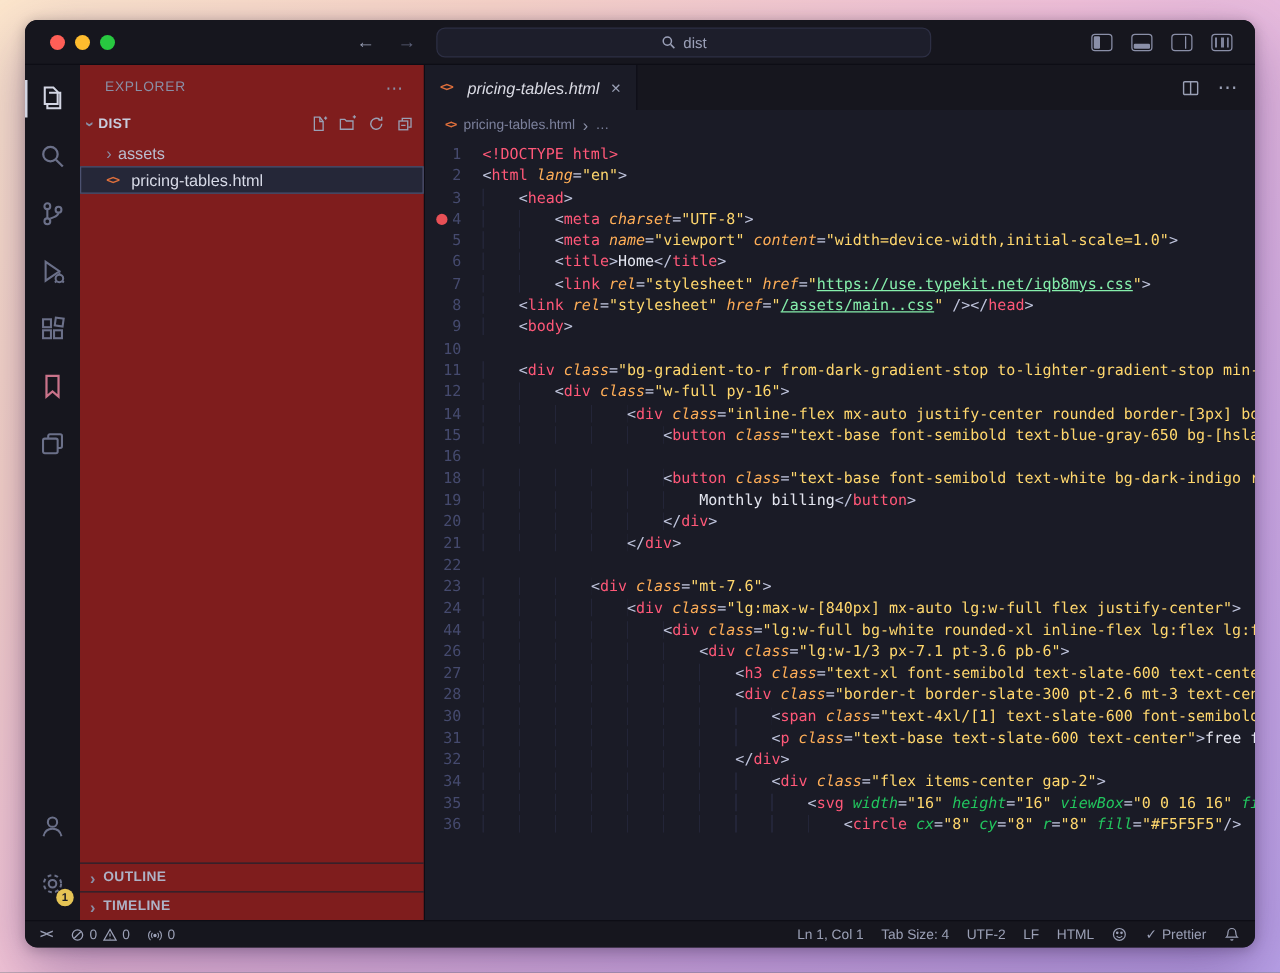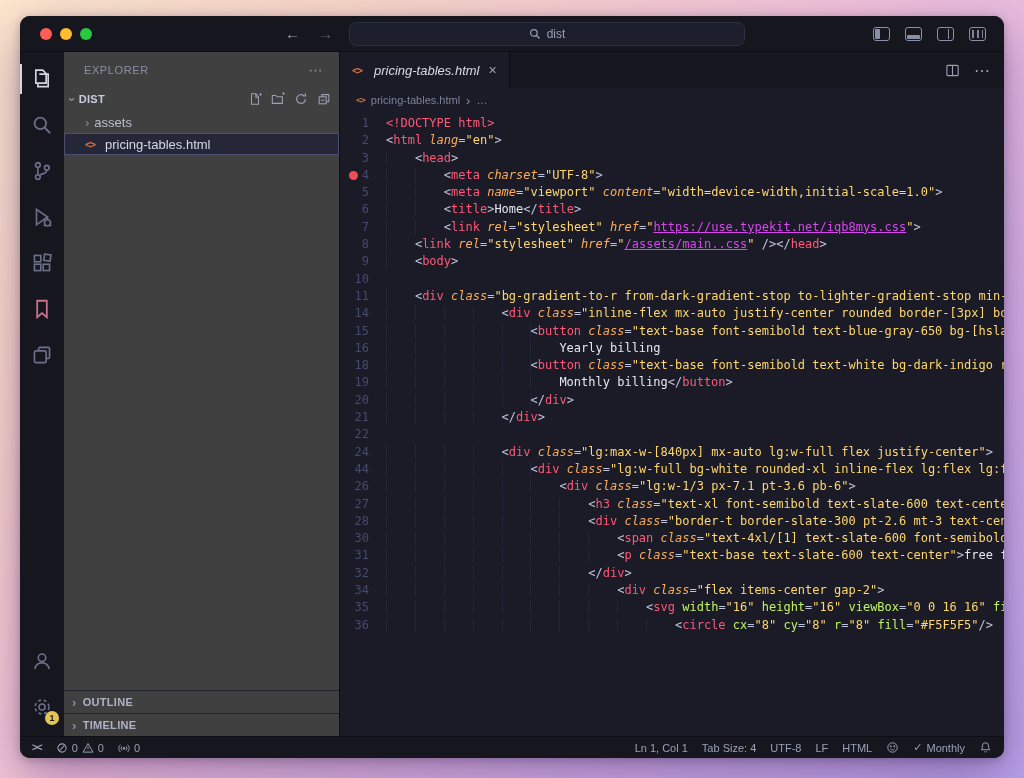--- a/index.html
+++ b/index.html
@@ -42,21 +42,21 @@
              color:#6b7089; position:relative; }
   .ab-item.active { color:#d3d6e4; }
   .ab-item.active::before { content:""; position:absolute; left:0; top:8px; bottom:8px; width:2px; background:#d3d6e4; }
   .ab-item.pink { color:#c9738a; }
   .ab-bottom { margin-top:auto; display:flex; flex-direction:column; align-items:center; padding-bottom:6px; }
   .badge { position:absolute; right:5px; bottom:5px; min-width:14px; height:14px; border-radius:8px;
            background:#e5c455; color:#1b1c26; font-size:9px; font-weight:bold;
            display:flex; align-items:center; justify-content:center; }
 
   
-  .sidebar { width:276px; flex:none; background:#404040; border-right:1px solid #0d0d15;
+  .sidebar { width:276px; flex:none; background:#7f1d1d; border-right:1px solid #0d0d15;
              display:flex; flex-direction:column; font-size:13px; color:#b9bdcf; min-height:0; }
   .sb-header { height:35px; flex:none; display:flex; align-items:center; padding:0 16px 0 20px;
                color:#8a8fa6; font-size:11px; letter-spacing:.6px; }
   .sb-header .more { margin-left:auto; font-size:14px; color:#8a8fa6; }
   .sb-section { height:24px; flex:none; display:flex; align-items:center; gap:4px; padding:0 8px 0 6px;
                 font-size:11px; font-weight:bold; color:#c8ccdd; letter-spacing:.3px; }
   .sb-section .acts { margin-left:auto; display:flex; gap:9px; color:#9aa0b5; }
   .chev { display:inline-block; color:#8a8fa6; font-size:13px; line-height:1; }
   .chev.down { transform:rotate(90deg); }
   .tree { flex:1; min-height:0; }
@@ -82,23 +82,23 @@
   .code { flex:1; min-height:0; overflow:hidden; padding-top:3px;
           font-family:"DejaVu Sans Mono", monospace; font-size:12px; line-height:17.3px; }
   .cl { display:flex; height:17.3px; white-space:pre; }
   .ln { width:46px; flex:none; text-align:right; padding-right:17px; color:#454a6e; position:relative; }
   .bp { position:absolute; left:9px; top:4px; width:9px; height:9px; border-radius:50%; background:#e85056; }
   .lc { flex:none; white-space:pre; }
   .tk-ind { background:repeating-linear-gradient(to right,#232538 0,#232538 1px,transparent 1px,transparent 4ch); }
   .tk-pn  { color:#c0c5dd; }
   .tk-tag { color:#ff5878; }
   .tk-attr  { color:#ffae57; font-style:italic; }
-  .tk-attrb { color:#bef264; }
+  .tk-attrb { color:#22c55e; font-style:italic; }
   .tk-str { color:#ffd76d; }
-  .tk-lnk { color:#d946ef; text-decoration:underline; }
+  .tk-lnk { color:#86efac; text-decoration:underline; }
   .tk-txt { color:#e4e6f0; }
 
   
   .statusbar { height:22px; flex:none; background:#16161e; border-top:1px solid #0d0d15;
                display:flex; align-items:center; padding:0 12px; gap:14px;
                font-size:11px; color:#9ba0b6; }
   .sb-item { display:flex; align-items:center; gap:4px; }
   .sb-right { margin-left:auto; display:flex; align-items:center; gap:14px; }
   .remote-glyph { font-weight:bold; font-size:10px; letter-spacing:-1px; }
   svg.ic { display:block; }
@@ -286,28 +286,30 @@
           <div class="cl"><span class="ln">2</span><span class="lc"><span class="tk-pn">&lt;</span><span class="tk-tag">html</span><span class="tk-attr"> lang</span><span class="tk-pn">=</span><span class="tk-str">"en"</span><span class="tk-pn">&gt;</span></span></div>
           <div class="cl"><span class="ln">3</span><span class="lc"><span class="tk-ind">    </span><span class="tk-pn">&lt;</span><span class="tk-tag">head</span><span class="tk-pn">&gt;</span></span></div>
           <div class="cl"><span class="ln">4<span class="bp"></span></span><span class="lc"><span class="tk-ind">        </span><span class="tk-pn">&lt;</span><span class="tk-tag">meta</span><span class="tk-attr"> charset</span><span class="tk-pn">=</span><span class="tk-str">"UTF-8"</span><span class="tk-pn">&gt;</span></span></div>
           <div class="cl"><span class="ln">5</span><span class="lc"><span class="tk-ind">        </span><span class="tk-pn">&lt;</span><span class="tk-tag">meta</span><span class="tk-attr"> name</span><span class="tk-pn">=</span><span class="tk-str">"viewport"</span><span class="tk-attr"> content</span><span class="tk-pn">=</span><span class="tk-str">"width=device-width,initial-scale=1.0"</span><span class="tk-pn">&gt;</span></span></div>
           <div class="cl"><span class="ln">6</span><span class="lc"><span class="tk-ind">        </span><span class="tk-pn">&lt;</span><span class="tk-tag">title</span><span class="tk-pn">&gt;</span><span class="tk-txt">Home</span><span class="tk-pn">&lt;/</span><span class="tk-tag">title</span><span class="tk-pn">&gt;</span></span></div>
           <div class="cl"><span class="ln">7</span><span class="lc"><span class="tk-ind">        </span><span class="tk-pn">&lt;</span><span class="tk-tag">link</span><span class="tk-attr"> rel</span><span class="tk-pn">=</span><span class="tk-str">"stylesheet"</span><span class="tk-attr"> href</span><span class="tk-pn">=</span><span class="tk-str">"</span><span class="tk-lnk">https://use.typekit.net/iqb8mys.css</span><span class="tk-str">"</span><span class="tk-pn">&gt;</span></span></div>
           <div class="cl"><span class="ln">8</span><span class="lc"><span class="tk-ind">    </span><span class="tk-pn">&lt;</span><span class="tk-tag">link</span><span class="tk-attr"> rel</span><span class="tk-pn">=</span><span class="tk-str">"stylesheet"</span><span class="tk-attr"> href</span><span class="tk-pn">=</span><span class="tk-str">"</span><span class="tk-lnk">/assets/main..css</span><span class="tk-str">"</span><span class="tk-pn"> /&gt;&lt;/</span><span class="tk-tag">head</span><span class="tk-pn">&gt;</span></span></div>
           <div class="cl"><span class="ln">9</span><span class="lc"><span class="tk-ind">    </span><span class="tk-pn">&lt;</span><span class="tk-tag">body</span><span class="tk-pn">&gt;</span></span></div>
           <div class="cl"><span class="ln">10</span><span class="lc"></span></div>
           <div class="cl"><span class="ln">11</span><span class="lc"><span class="tk-ind">    </span><span class="tk-pn">&lt;</span><span class="tk-tag">div</span><span class="tk-attr"> class</span><span class="tk-pn">=</span><span class="tk-str">"bg-gradient-to-r from-dark-gradient-stop to-lighter-gradient-stop min-h-screen"</span></span></div>
+          <div class="cl"><span class="ln">12</span><span class="lc"><span class="tk-ind">        </span><span class="tk-pn">&lt;</span><span class="tk-tag">div</span><span class="tk-attr"> class</span><span class="tk-pn">=</span><span class="tk-str">"w-full py-16"</span><span class="tk-pn">&gt;</span></span></div>
           <div class="cl"><span class="ln">14</span><span class="lc"><span class="tk-ind">                </span><span class="tk-pn">&lt;</span><span class="tk-tag">div</span><span class="tk-attr"> class</span><span class="tk-pn">=</span><span class="tk-str">"inline-flex mx-auto justify-center rounded border-[3px] border-indigo-700"</span></span></div>
           <div class="cl"><span class="ln">15</span><span class="lc"><span class="tk-ind">                    </span><span class="tk-pn">&lt;</span><span class="tk-tag">button</span><span class="tk-attr"> class</span><span class="tk-pn">=</span><span class="tk-str">"text-base font-semibold text-blue-gray-650 bg-[hsla(0,0%,100%,1)]"</span></span></div>
-          <div class="cl"><span class="ln">16</span><span class="lc"><span class="tk-ind">                        </span><span class="tk-txt">Yearly billing</span></span></div>
+          <div class="cl"><span class="ln">16</span></div>
           <div class="cl"><span class="ln">18</span><span class="lc"><span class="tk-ind">                    </span><span class="tk-pn">&lt;</span><span class="tk-tag">button</span><span class="tk-attr"> class</span><span class="tk-pn">=</span><span class="tk-str">"text-base font-semibold text-white bg-dark-indigo rounded"</span></span></div>
           <div class="cl"><span class="ln">19</span><span class="lc"><span class="tk-ind">                        </span><span class="tk-txt">Monthly billing</span><span class="tk-pn">&lt;/</span><span class="tk-tag">button</span><span class="tk-pn">&gt;</span></span></div>
           <div class="cl"><span class="ln">20</span><span class="lc"><span class="tk-ind">                    </span><span class="tk-pn">&lt;/</span><span class="tk-tag">div</span><span class="tk-pn">&gt;</span></span></div>
           <div class="cl"><span class="ln">21</span><span class="lc"><span class="tk-ind">                </span><span class="tk-pn">&lt;/</span><span class="tk-tag">div</span><span class="tk-pn">&gt;</span></span></div>
           <div class="cl"><span class="ln">22</span><span class="lc"></span></div>
+          <div class="cl"><span class="ln">23</span><span class="lc"><span class="tk-ind">            </span><span class="tk-pn">&lt;</span><span class="tk-tag">div</span><span class="tk-attr"> class</span><span class="tk-pn">=</span><span class="tk-str">"mt-7.6"</span><span class="tk-pn">&gt;</span></span></div>
           <div class="cl"><span class="ln">24</span><span class="lc"><span class="tk-ind">                </span><span class="tk-pn">&lt;</span><span class="tk-tag">div</span><span class="tk-attr"> class</span><span class="tk-pn">=</span><span class="tk-str">"lg:max-w-[840px] mx-auto lg:w-full flex justify-center"</span><span class="tk-pn">&gt;</span></span></div>
           <div class="cl"><span class="ln">44</span><span class="lc"><span class="tk-ind">                    </span><span class="tk-pn">&lt;</span><span class="tk-tag">div</span><span class="tk-attr"> class</span><span class="tk-pn">=</span><span class="tk-str">"lg:w-full bg-white rounded-xl inline-flex lg:flex lg:flex-row"</span></span></div>
           <div class="cl"><span class="ln">26</span><span class="lc"><span class="tk-ind">                        </span><span class="tk-pn">&lt;</span><span class="tk-tag">div</span><span class="tk-attr"> class</span><span class="tk-pn">=</span><span class="tk-str">"lg:w-1/3 px-7.1 pt-3.6 pb-6"</span><span class="tk-pn">&gt;</span></span></div>
           <div class="cl"><span class="ln">27</span><span class="lc"><span class="tk-ind">                            </span><span class="tk-pn">&lt;</span><span class="tk-tag">h3</span><span class="tk-attr"> class</span><span class="tk-pn">=</span><span class="tk-str">"text-xl font-semibold text-slate-600 text-center"</span></span></div>
           <div class="cl"><span class="ln">28</span><span class="lc"><span class="tk-ind">                            </span><span class="tk-pn">&lt;</span><span class="tk-tag">div</span><span class="tk-attr"> class</span><span class="tk-pn">=</span><span class="tk-str">"border-t border-slate-300 pt-2.6 mt-3 text-center"</span></span></div>
           <div class="cl"><span class="ln">30</span><span class="lc"><span class="tk-ind">                                </span><span class="tk-pn">&lt;</span><span class="tk-tag">span</span><span class="tk-attr"> class</span><span class="tk-pn">=</span><span class="tk-str">"text-4xl/[1] text-slate-600 font-semibold"</span></span></div>
           <div class="cl"><span class="ln">31</span><span class="lc"><span class="tk-ind">                                </span><span class="tk-pn">&lt;</span><span class="tk-tag">p</span><span class="tk-attr"> class</span><span class="tk-pn">=</span><span class="tk-str">"text-base text-slate-600 text-center"</span><span class="tk-pn">&gt;</span><span class="tk-txt">free forever</span></span></div>
           <div class="cl"><span class="ln">32</span><span class="lc"><span class="tk-ind">                            </span><span class="tk-pn">&lt;/</span><span class="tk-tag">div</span><span class="tk-pn">&gt;</span></span></div>
           <div class="cl"><span class="ln">34</span><span class="lc"><span class="tk-ind">                                </span><span class="tk-pn">&lt;</span><span class="tk-tag">div</span><span class="tk-attr"> class</span><span class="tk-pn">=</span><span class="tk-str">"flex items-center gap-2"</span><span class="tk-pn">&gt;</span></span></div>
           <div class="cl"><span class="ln">35</span><span class="lc"><span class="tk-ind">                                    </span><span class="tk-pn">&lt;</span><span class="tk-tag">svg</span><span class="tk-attrb"> width</span><span class="tk-pn">=</span><span class="tk-str">"16"</span><span class="tk-attrb"> height</span><span class="tk-pn">=</span><span class="tk-str">"16"</span><span class="tk-attrb"> viewBox</span><span class="tk-pn">=</span><span class="tk-str">"0 0 16 16"</span><span class="tk-attrb"> fill</span></span></div>
@@ -333,34 +335,34 @@
     <span class="sb-item">
       <svg class="ic" width="12" height="12" viewBox="0 0 16 16" fill="none" stroke="currentColor" stroke-width="1.2">
           <circle cx="8" cy="8.5" r="1.2" fill="currentColor"></circle>
           <path d="M5.3 5.8a3.8 3.8 0 0 0 0 5.4M10.7 5.8a3.8 3.8 0 0 1 0 5.4M3.2 3.6a6.8 6.8 0 0 0 0 9.8M12.8 3.6a6.8 6.8 0 0 1 0 9.8"></path>
         </svg>
       <span>0</span>
     </span>
     <span class="sb-right">
       <span class="sb-item">Ln 1, Col 1</span>
       <span class="sb-item">Tab Size: 4</span>
-      <span class="sb-item">UTF-8</span>
+      <span class="sb-item">UTF-2</span>
       <span class="sb-item">LF</span>
       <span class="sb-item">HTML</span>
       <span class="sb-item">
         <svg class="ic" width="13" height="13" viewBox="0 0 16 16" fill="none" stroke="currentColor" stroke-width="1.2">
             <circle cx="8" cy="8" r="5.8"></circle>
             <circle cx="5.9" cy="6.5" r=".7" fill="currentColor"></circle>
             <circle cx="10.1" cy="6.5" r=".7" fill="currentColor"></circle>
             <path d="M5.3 9.6c.7 1 1.6 1.5 2.7 1.5s2-.5 2.7-1.5"></path>
           </svg>
       </span>
       <span class="sb-item">
         <span>✓</span>
-        <span>Monthly</span>
+        <span>Prettier</span>
       </span>
       <span class="sb-item">
         <svg class="ic" width="13" height="13" viewBox="0 0 16 16" fill="none" stroke="currentColor" stroke-width="1.2">
             <path d="M8 2.2a3.8 3.8 0 0 1 3.8 3.8c0 3 .8 4.1 1.5 4.7H2.7c.7-.6 1.5-1.7 1.5-4.7A3.8 3.8 0 0 1 8 2.2z"></path>
             <path d="M6.8 12.9a1.3 1.3 0 0 0 2.4 0"></path>
           </svg>
       </span>
     </span>
   </div>
 </div>

